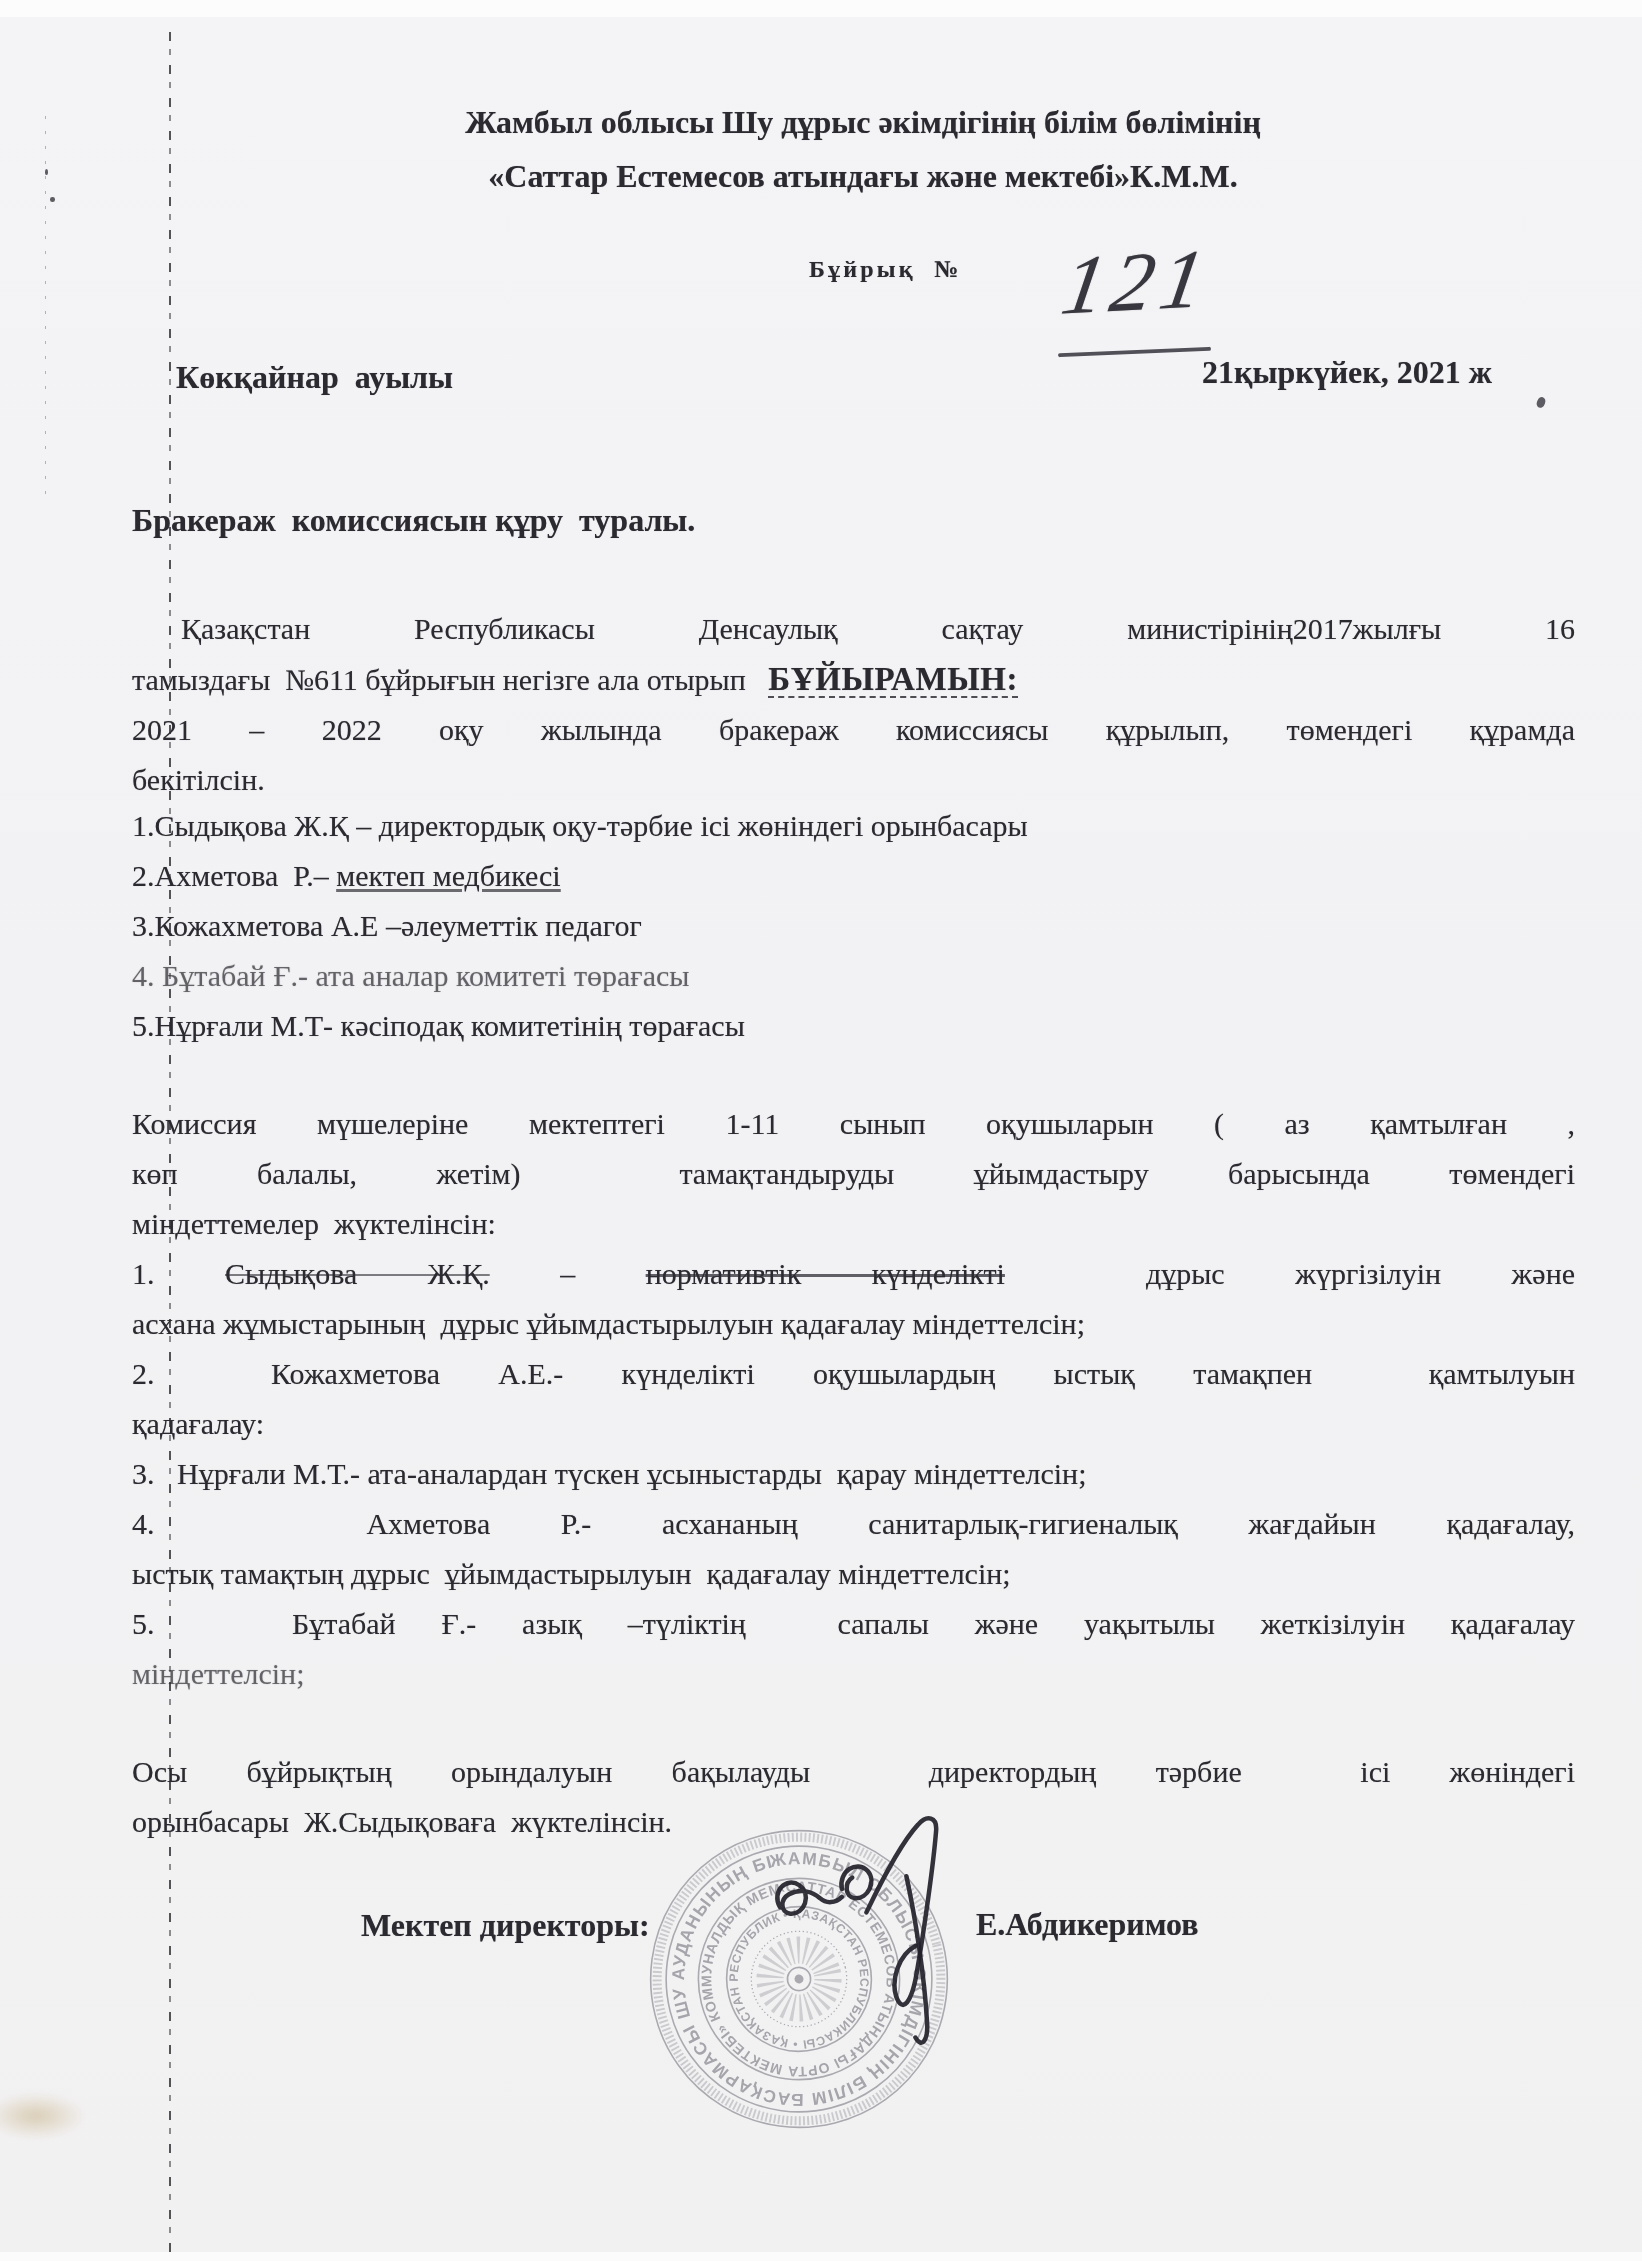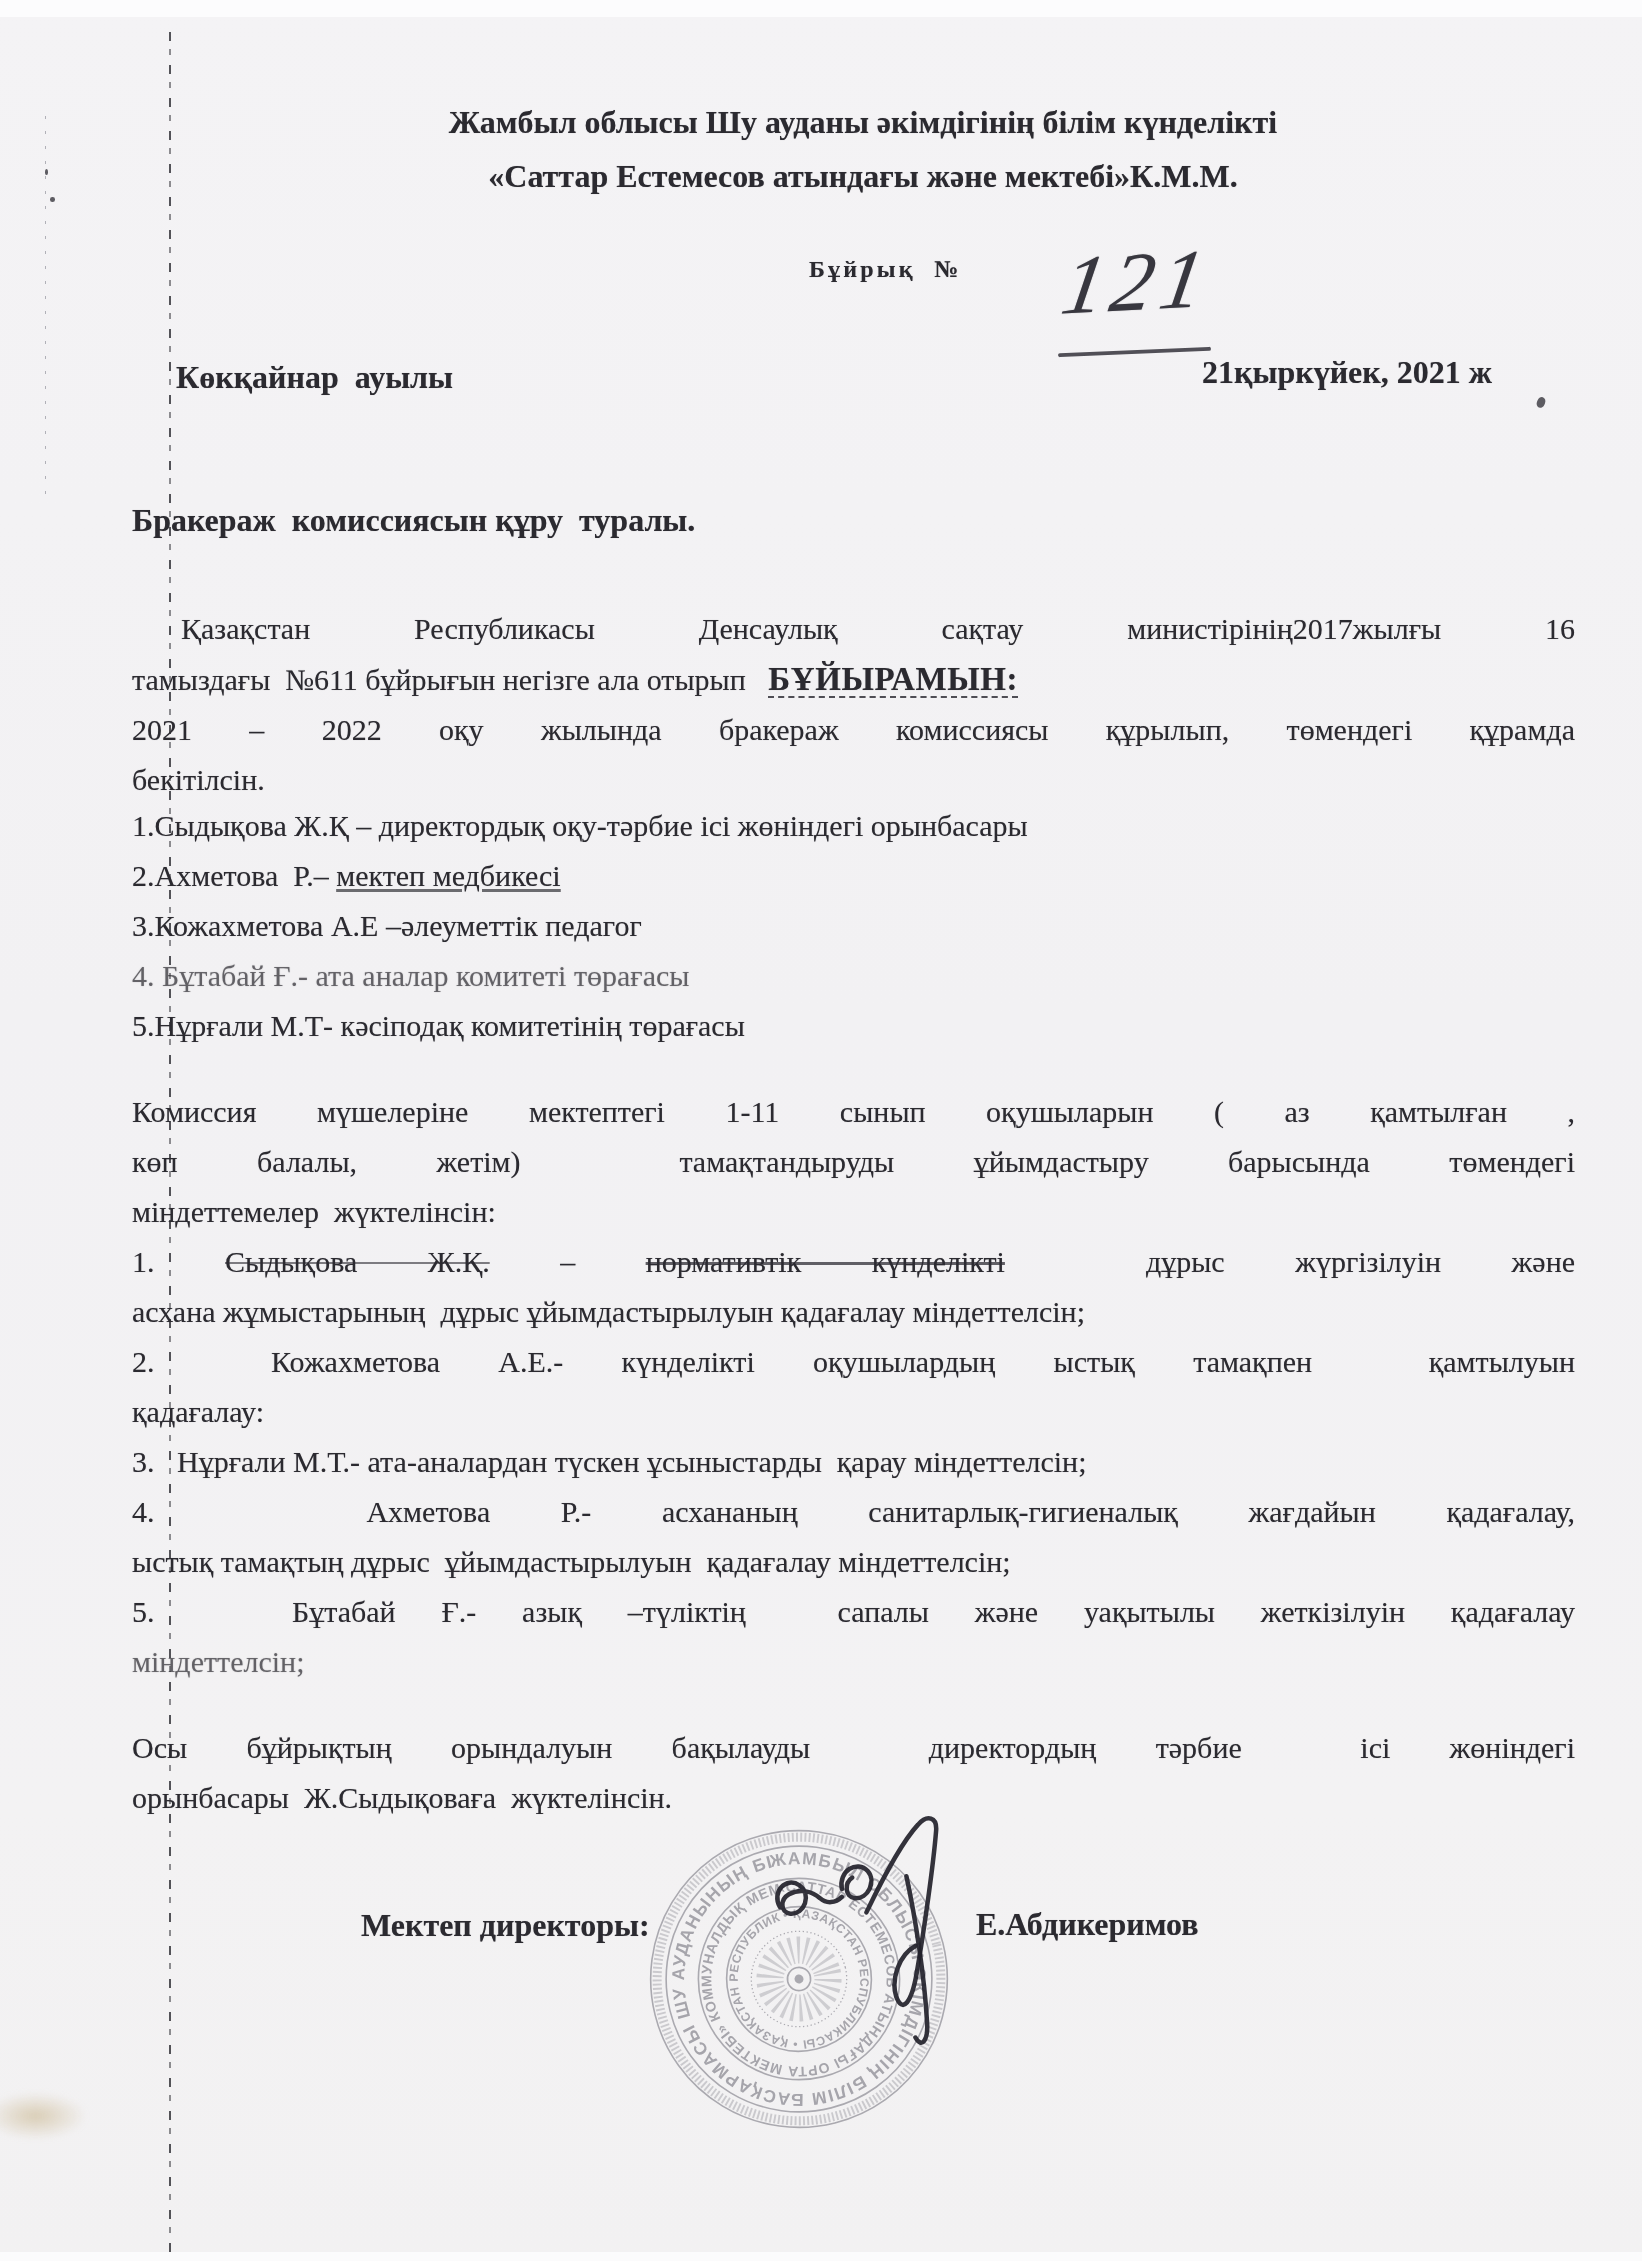--- a/index.html
+++ b/index.html
@@ -35,21 +35,21 @@
              text-shadow:0 0 1px rgba(50,50,58,.5);}
   .order-underline{position:absolute;left:1058px;top:350px;width:153px;height:3.9px;background:#34333b;
              transform:rotate(-2.4deg);opacity:.85;border-radius:1.9px;}
 
   .place{position:absolute;left:132px;top:352px;font-size:32px;margin-left:44px;}
   .date{position:absolute;left:1202px;top:347px;font-size:32px;}
   .subject{position:absolute;left:132px;top:495px;font-size:32px;}
 
   .textcol{position:absolute;left:132px;top:604px;width:1443px;}
   .members{margin-top:-3.9px;}
-  .block-gap{margin-top:36px;}
+  .block-gap{margin-top:48px;}
   .decree{font-weight:bold;font-size:33px;letter-spacing:0.6px;
           text-decoration:underline dashed;text-decoration-thickness:1.9px;text-underline-offset:5.8px;
           text-decoration-color:rgba(45,44,52,.7);}
   .smear-under{text-decoration:underline;text-decoration-thickness:3.2px;text-underline-offset:2.6px;
           text-decoration-color:rgba(45,44,52,.45);}
   .smear-strike{text-decoration:line-through;text-decoration-thickness:2.6px;
           text-decoration-color:rgba(45,44,52,.55);}
   .smear-strike-light{text-decoration:line-through;text-decoration-thickness:1.9px;
           text-decoration-color:rgba(45,44,52,.3);}
 
@@ -77,21 +77,21 @@
 
   <div class="strip-top"></div>
   <div class="strip-bottom"></div>
   <div class="fold-line"></div>
   <div class="dotted-line"></div>
   <div class="stain"></div>
   <div class="speck" style="left:45px;top:169px;width:3.2px;height:5.8px;"></div>
   <div class="speck" style="left:50px;top:197px;width:5.2px;height:5.2px;"></div>
   <div class="speck" style="left:1537px;top:397px;width:8.4px;height:11px;transform:rotate(22deg);"></div>
 
-  <div class="hdr hdr1 center b txt line">Жамбыл облысы Шу ауданы әкімдігінің білім күнделікті</div>
+  <div class="hdr hdr1 center b txt line">Жамбыл облысы Шу дұрыс әкімдігінің білім бөлімінің</div>
   <div class="hdr hdr2 center b txt line">«Саттар Естемесов атындағы және мектебі»К.М.М.</div>
 
   <div class="order-label b txt">Бұйрық  №</div>
   <div class="order-num">121</div>
   <div class="order-underline"></div>
 
   <div class="place b txt line">Көкқайнар  ауылы</div>
   <div class="date b txt line">21қыркүйек, 2021 ж</div>
 
   <div class="subject b txt line">Бракераж  комиссиясын құру  туралы.</div>

